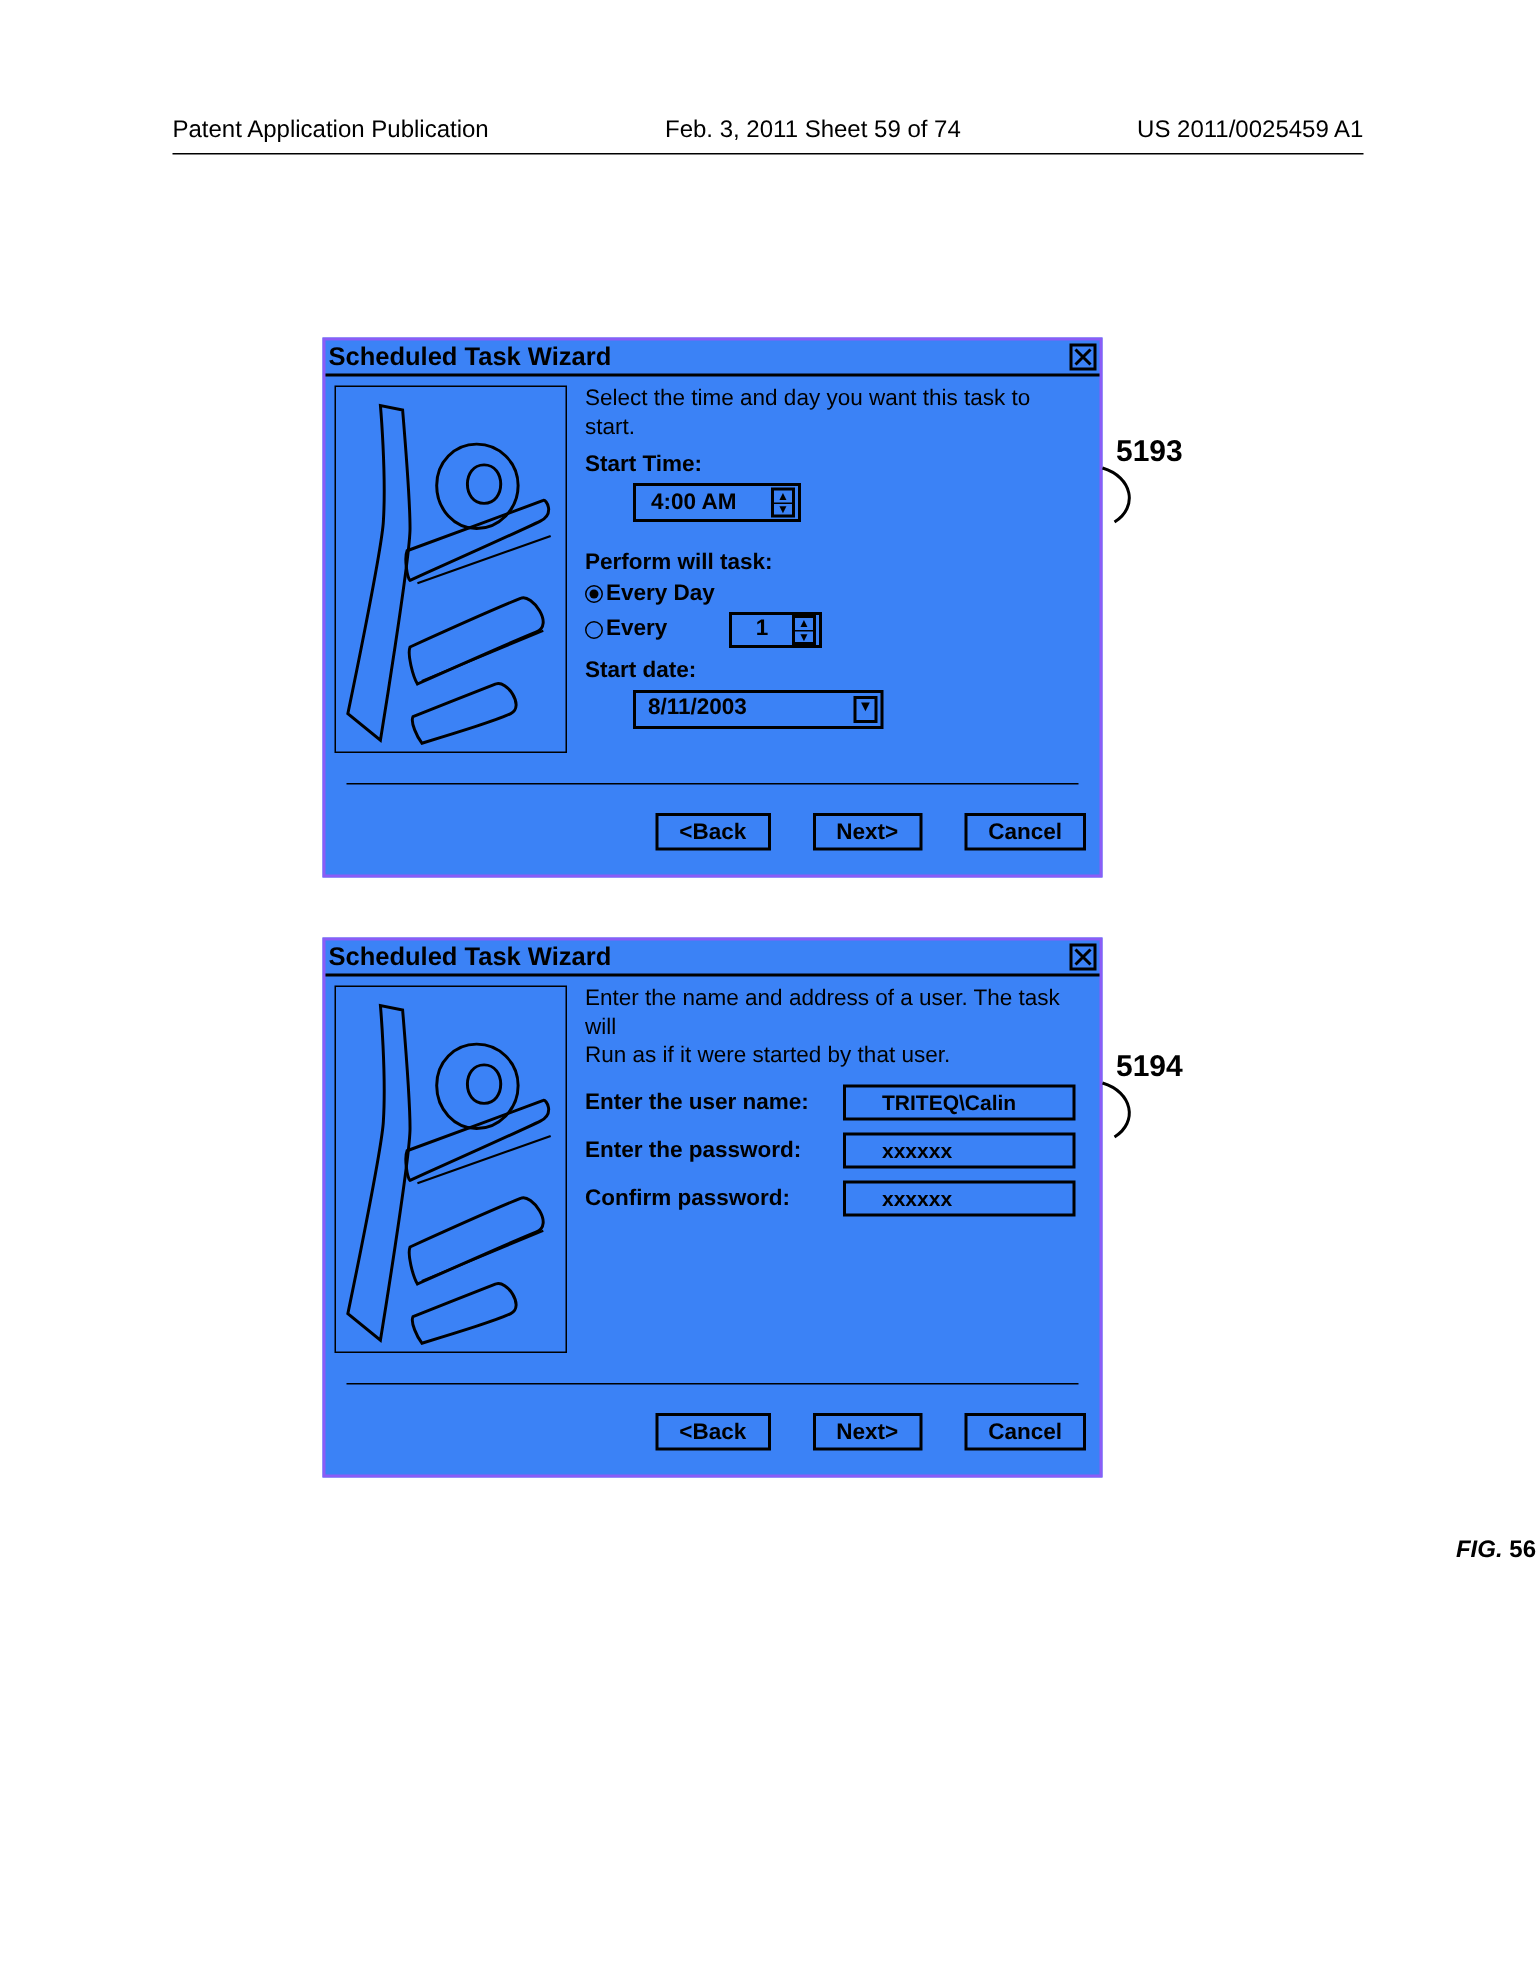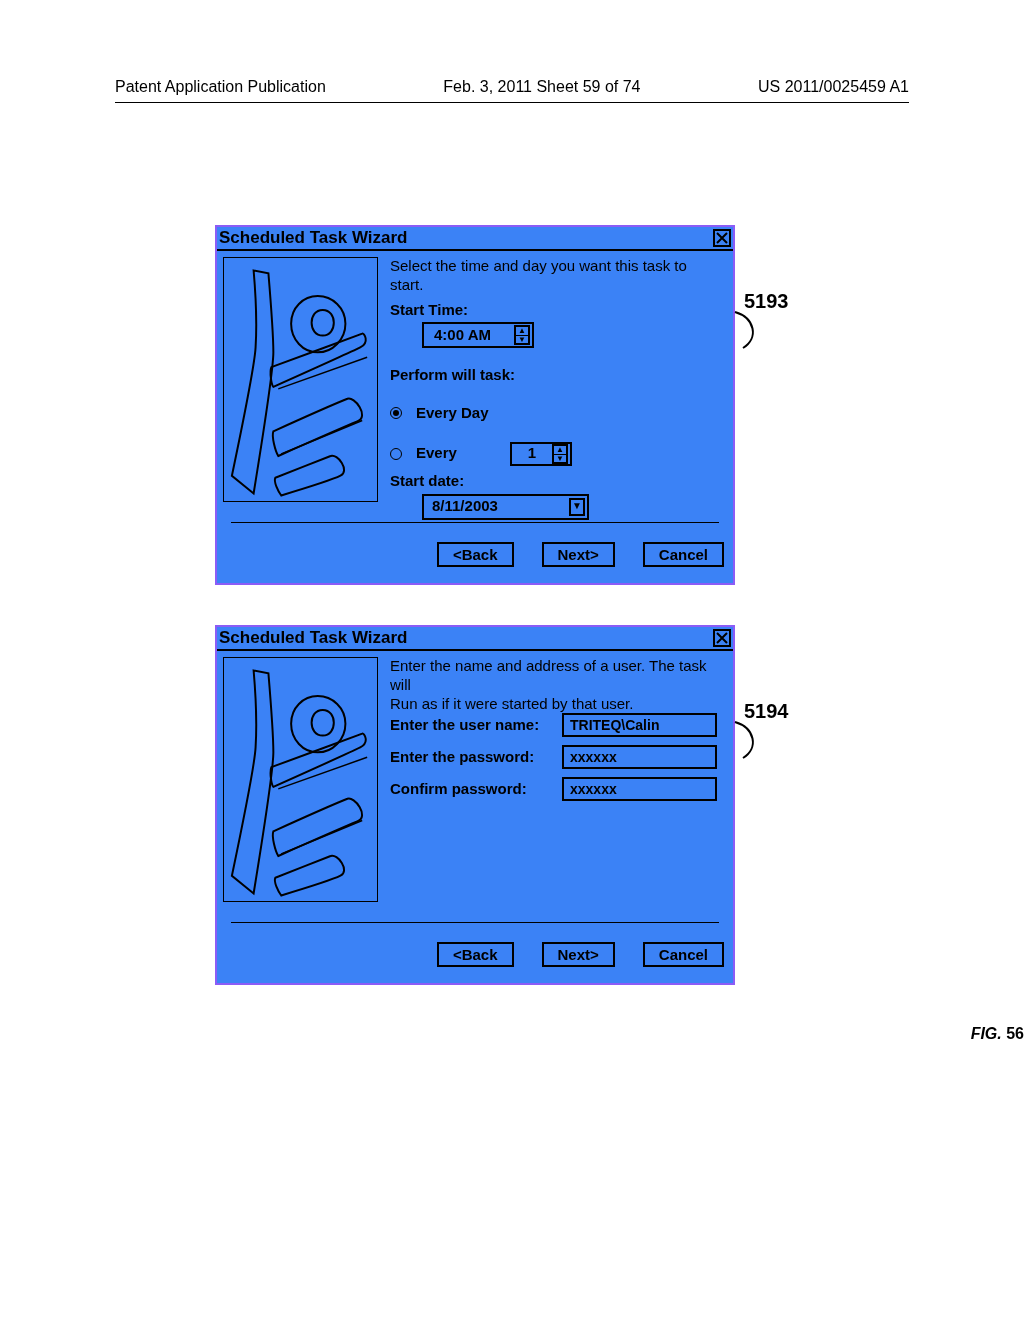--- a/index.html
+++ b/index.html
@@ -98,21 +98,21 @@
     }
     .spinner-btns span {
       flex: 1;
       display: flex;
       align-items: center;
       justify-content: center;
       font-size: 8px;
       line-height: 1;
     }
     .spinner-btns span:first-child { border-bottom: 1px solid #000; }
-    .radio-row { display: flex; align-items: center; gap: 14px; margin-top: 19px; }
+    .radio-row { display: flex; align-items: center; gap: 2px; margin-top: 2px; }
     .radio {
       width: 12px; height: 12px; border: 1.5px solid #000; border-radius: 50%;
       display: inline-flex; align-items: center; justify-content: center;
     }
     .radio.checked::after { content: ""; width: 6px; height: 6px; background: #000; border-radius: 50%; }
     .combo-box {
       border: 2px solid #000;
       display: flex;
       align-items: center;
       height: 26px;
@@ -123,21 +123,21 @@
       border: 2px solid #000;
       width: 16px; height: 18px;
       margin: 2px;
       display: flex; align-items: center; justify-content: center;
       font-size: 10px;
     }
     .text-input {
       border: 2px solid #000;
       height: 24px;
       width: 155px;
-      padding: 0 6px;
+      padding: 0 24px;
       font-size: 14px;
       font-weight: bold;
       display:flex; align-items:center;
     }
     .form-row {
       display:flex; align-items:center; gap:12px; margin-top: 8px;
     }
     .form-row .label { width: 160px; }
     .divider {
       position: absolute;
@@ -169,21 +169,21 @@
     .ref-curve { position: absolute; }
     .fig-label {
       position: absolute;
       left: 0; right: 0;
       text-align: right;
       font-weight: bold;
       font-style: italic;
       font-size: 16px;
     }
     .fig-label .no-italic { font-style: normal; }
-    .mt6{margin-top:6px;} .mt10{margin-top:0;} .mt18{margin-top:18px;}
+    .mt6{margin-top:6px;} .mt10{margin-top:10px;} .mt18{margin-top:18px;}
     .spinner-small { border:2px solid #000; display:flex; align-items:center; height:24px;}
     .spinner-small .val {padding:0 8px; min-width:40px; text-align:center;}
   </style>
 </head>
 <body>
 
 <div class="header-line">
   <span>Patent Application Publication</span>
   <span>Feb. 3, 2011  Sheet 59 of 74</span>
   <span>US 2011/0025459 A1</span>

